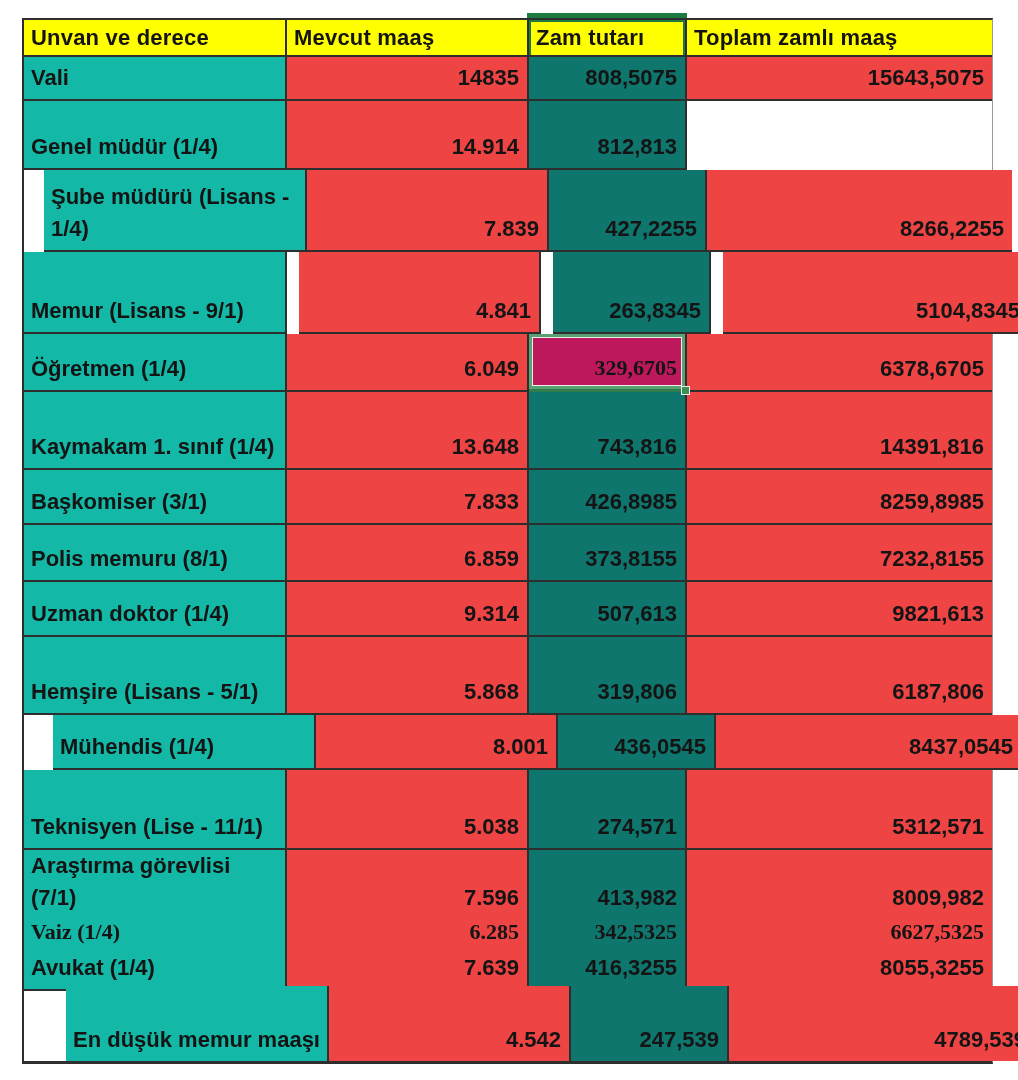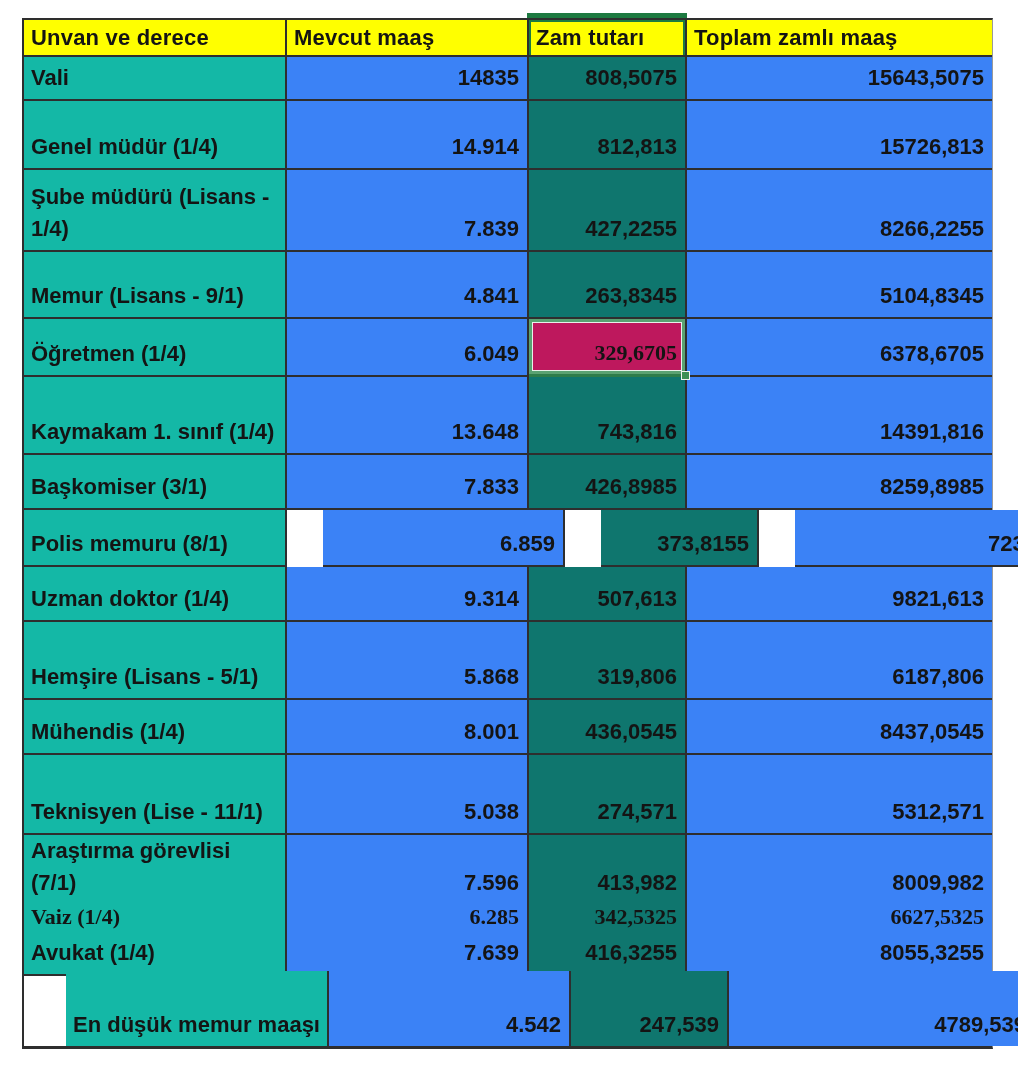--- a/index.html
+++ b/index.html
@@ -67,21 +67,21 @@
     display: flex;
     align-items: flex-end;
   }
   .cell .val {
     display: block;
     width: 100%;
     padding-bottom: 5px;
   }
   .cell.label { background: #14b8a6; }
   .cell.numlight { background: #0f766e; }
-  .cell.numdark { background: #3b82f6; }
+  .cell.numdark { background: #ef4444; }
   .cell.label .val {
     text-align: left;
     padding-left: 7px;
     padding-right: 4px;
   }
   .cell.num .val {
     text-align: right;
     padding-right: 8px;
   }
 
@@ -133,39 +133,36 @@
       <div class="trow" style="height: 69px;">
         <div class="cell label">
           <span class="val">Genel müdür (1/4)</span>
         </div>
         <div class="cell num numdark">
           <span class="val">14.914</span>
         </div>
         <div class="cell num numlight">
           <span class="val">812,813</span>
         </div>
-        <div class="cell num numdark">
-          <span class="val">15726,813</span>
-        </div>
-      </div>
-      <div class="trow" style="height: 82px;">
+      </div>
+      <div class="trow" style="height: 82px; margin-left: 20px;">
         <div class="cell label">
           <span class="val">Şube müdürü (Lisans - 1/4)</span>
         </div>
         <div class="cell num numdark">
           <span class="val">7.839</span>
         </div>
         <div class="cell num numlight">
           <span class="val">427,2255</span>
         </div>
         <div class="cell num numdark">
           <span class="val">8266,2255</span>
         </div>
       </div>
-      <div class="trow" style="height: 67px;">
+      <div class="trow" style="height: 82px; gap: 12px;">
         <div class="cell label">
           <span class="val">Memur (Lisans - 9/1)</span>
         </div>
         <div class="cell num numdark">
           <span class="val">4.841</span>
         </div>
         <div class="cell num numlight">
           <span class="val">263,8345</span>
         </div>
         <div class="cell num numdark">
@@ -208,21 +205,21 @@
         <div class="cell num numdark">
           <span class="val">7.833</span>
         </div>
         <div class="cell num numlight">
           <span class="val">426,8985</span>
         </div>
         <div class="cell num numdark">
           <span class="val">8259,8985</span>
         </div>
       </div>
-      <div class="trow" style="height: 57px; gap: 36px;">
+      <div class="trow" style="height: 57px;">
         <div class="cell label">
           <span class="val">Polis memuru (8/1)</span>
         </div>
         <div class="cell num numdark">
           <span class="val">6.859</span>
         </div>
         <div class="cell num numlight">
           <span class="val">373,8155</span>
         </div>
         <div class="cell num numdark">
@@ -250,21 +247,21 @@
         <div class="cell num numdark">
           <span class="val">5.868</span>
         </div>
         <div class="cell num numlight">
           <span class="val">319,806</span>
         </div>
         <div class="cell num numdark">
           <span class="val">6187,806</span>
         </div>
       </div>
-      <div class="trow" style="height: 55px;">
+      <div class="trow" style="height: 55px; padding-left: 29px;">
         <div class="cell label">
           <span class="val">Mühendis (1/4)</span>
         </div>
         <div class="cell num numdark">
           <span class="val">8.001</span>
         </div>
         <div class="cell num numlight">
           <span class="val">436,0545</span>
         </div>
         <div class="cell num numdark">

